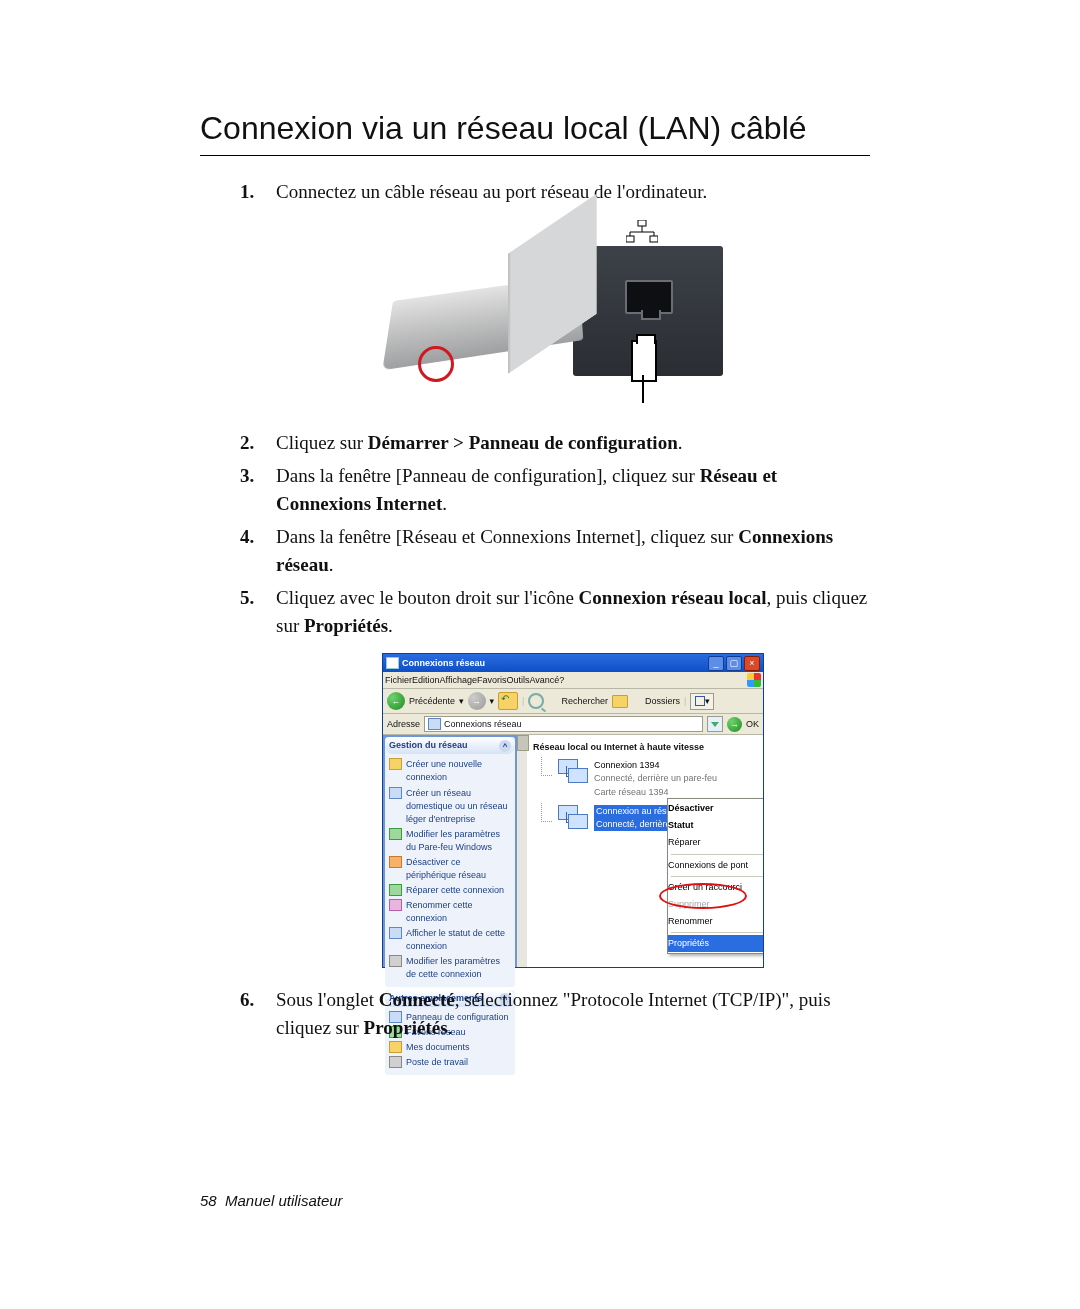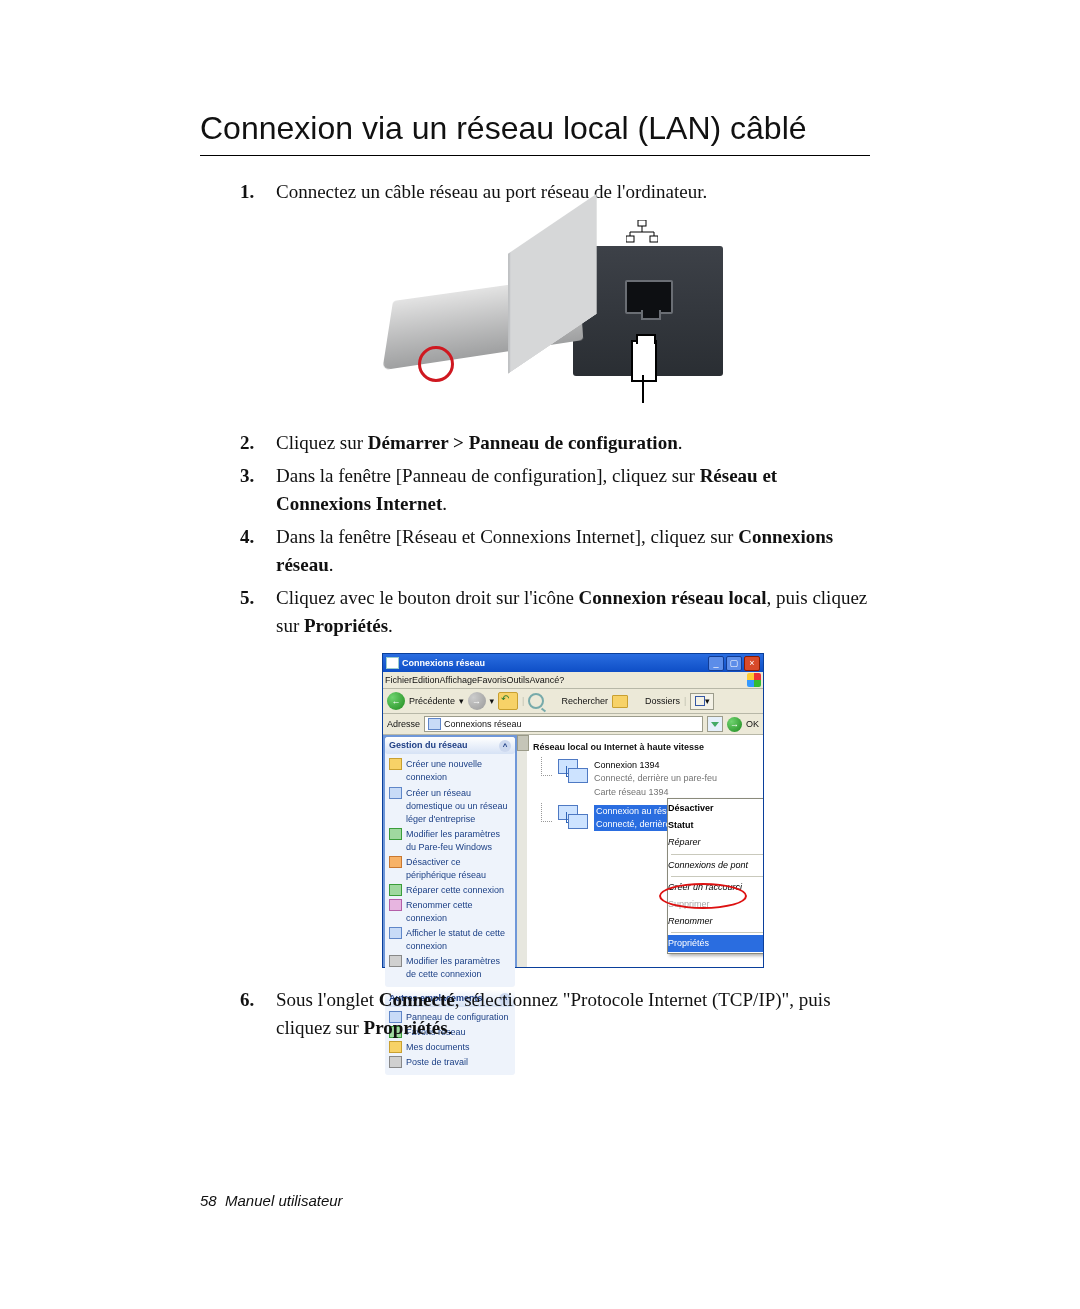--- a/index.html
+++ b/index.html
@@ -133,21 +133,21 @@
   .addrbar{ background:#ece9d8; border-bottom:1px solid #b7b7a7; padding:2px 4px; display:flex; align-items:center; gap:4px;}
   .addrinput{ flex:1; background:#fff; border:1px solid #9c9c8c; height:14px; display:flex; align-items:center; gap:3px; padding:0 3px;}
   .net-ic{ width:11px; height:10px; background:#c8dbf7; border:1px solid #5f86c8;}
   .dd{ width:14px; height:14px; border:1px solid #9c9c8c; background:#e6f0fb; display:flex; align-items:center; justify-content:center;}
   .dd:after{content:""; border-left:4px solid transparent; border-right:4px solid transparent; border-top:5px solid #4a6;}
   .go{ width:15px; height:15px; border-radius:50%; background:radial-gradient(circle at 30% 30%,#6fd36f,#1e8a1e); color:#fff; display:flex; align-items:center; justify-content:center; font-size:9px;}
   .ok{ font-size:9px;}
   .body{ display:flex; height:232px;}
   .sidebar{ width:130px; background:#6f97d8; display:flex; flex-direction:column; padding:2px; gap:3px; color:#1b3f85;}
   .panel{ background:#eef3fb; border-radius:3px; padding:3px 4px 5px;}
-  .phead{ background:linear-gradient(#fff,#d6e2f5); border-radius:3px; margin:-3px -4px 3px; padding:2px 4px; display:flex; align-items:center; justify-content:space-between; font-weight:700; color:#1f3f85;}
+  .phead{ background:linear-gradient(#fff,#d6e2f5); border-radius:8px; margin:-3px -4px 3px; padding:2px 4px; display:flex; align-items:center; justify-content:space-between; font-weight:700; color:#1f3f85;}
   .collapse{ width:12px; height:12px; border-radius:50%; background:#cdd9ef; display:flex; align-items:center; justify-content:center; font-size:8px;}
   .tasks li, .places li{ list-style:none; display:flex; gap:4px; padding:1px 0; color:#1b3f85; cursor:pointer;}
   .tic{ width:11px; height:10px; flex-shrink:0;}
   .ic1{background:#f7d267;border:1px solid #c9a030;}
   .ic2{background:#c8dbf7;border:1px solid #5f86c8;}
   .ic3{background:#9fd89f;border:1px solid #3a9d3a;}
   .ic4{background:#f7b267;border:1px solid #c97830;}
   .ic5{background:#e7b5e0;border:1px solid #b45fa8;}
   .ic6{background:#d0d0d0;border:1px solid #888;}
   .content{ flex:1; background:#fff; position:relative; overflow:auto;}
@@ -167,21 +167,21 @@
   .sel .cname{ background:#2a6de0; color:#fff; padding:0 2px;}
   .sel .csub{ background:#2a6de0; color:#fff; padding:0 2px;}
   .ctx{
     position:absolute; left:150px; top:63px;
     width:120px; background:#fff;
     border:1px solid #8a8a7c;
     box-shadow:2px 2px 3px rgba(0,0,0,.3);
     padding:1px 0;
   }
   .ctx .mi{ padding:2px 0; color:#000; cursor:default; font-weight:700;}
-  .ctx .mi.reg{ font-weight:400;font-style:italic;}
+  .ctx .mi.reg{ font-weight:400;}
   .ctx .mi.dis{ color:#a8a8a8; font-weight:400;}
   .ctx .sep{ height:1px; background:#c9c9bc; margin:2px 3px;}
   .ctx .mi.hl{ background:#2a6de0; color:#fff; font-weight:400;}
   .ring{ position:absolute; border:2px solid #d11; border-radius:50%/50%; pointer-events:none;}
   .ring.r1{ left:142px; top:148px; width:84px; height:22px;}
   .footer{
     position:absolute; left:200px; bottom:100px;
     font-family: Arial, Helvetica, sans-serif;
     font-style: italic; font-size:15px;
   }

